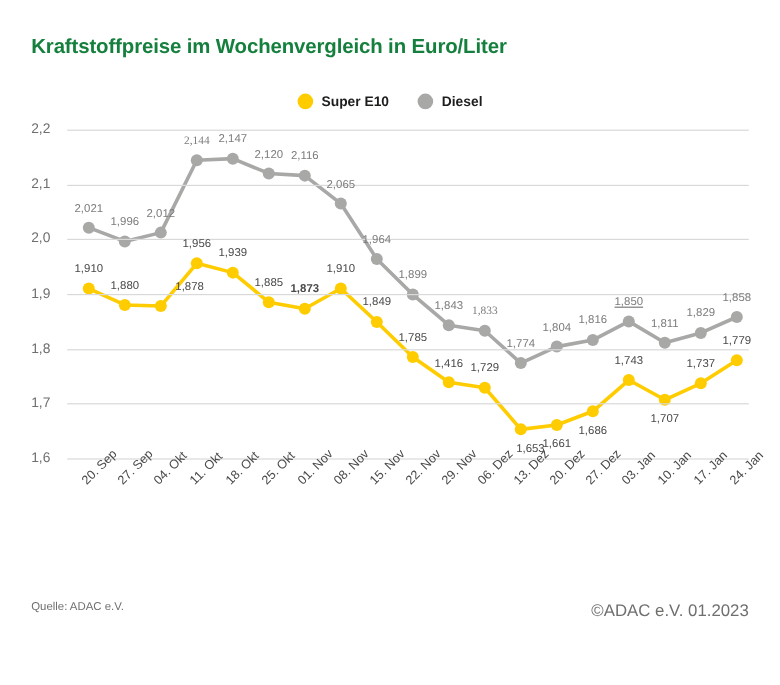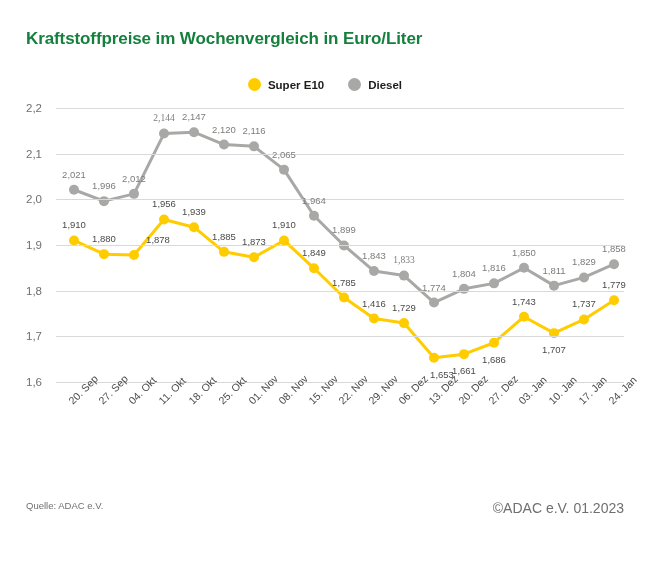--- a/index.html
+++ b/index.html
@@ -165,21 +165,21 @@
     <div class="grid-line" style="top: 53.6667px;"></div>
     <div class="y-label" style="top: 53.6667px;">2,1</div>
     <div class="grid-line" style="top: 8px;"></div>
     <div class="y-label" style="top: 8px;">2,2</div>
     <div class="pt-label e10" style="left: 48px; top: 124.433px;">1,910</div>
     <div class="pt-label e10" style="left: 78px; top: 138.133px;">1,880</div>
     <div class="pt-label e10" style="left: 108px; top: 139.047px; margin-left: 24px;">1,878</div>
     <div class="pt-label e10" style="left: 138px; top: 103.427px;">1,956</div>
     <div class="pt-label e10" style="left: 168px; top: 111.19px;">1,939</div>
     <div class="pt-label e10" style="left: 198px; top: 135.85px;">1,885</div>
-    <div class="pt-label e10" style="left: 228px; top: 141.33px;">1,873</div>
+    <div class="pt-label e10" style="left: 228px; top: 141.33px; font-weight: bold;">1,873</div>
     <div class="pt-label e10" style="left: 258px; top: 124.433px;">1,910</div>
     <div class="pt-label e10" style="left: 288px; top: 152.29px;">1,849</div>
     <div class="pt-label e10" style="left: 318px; top: 181.517px;">1,785</div>
     <div class="pt-label e10" style="left: 348px; top: 202.523px;">1,416</div>
     <div class="pt-label e10" style="left: 378px; top: 207.09px;">1,729</div>
     <div class="pt-label e10" style="left: 416px; top: 273.797px;">1,653</div>
     <div class="pt-label e10" style="left: 438px; top: 270.143px;">1,661</div>
     <div class="pt-label e10" style="left: 468px; top: 258.727px;">1,686</div>
     <div class="pt-label e10" style="left: 498px; top: 200.697px;">1,743</div>
     <div class="pt-label e10" style="left: 528px; top: 249.137px;">1,707</div>
@@ -193,21 +193,21 @@
     <div class="pt-label diesel" style="left: 198px; top: 28.5333px;">2,120</div>
     <div class="pt-label diesel" style="left: 228px; top: 30.36px;">2,116</div>
     <div class="pt-label diesel" style="left: 258px; top: 53.65px;">2,065</div>
     <div class="pt-label diesel" style="left: 288px; top: 99.7733px;">1,964</div>
     <div class="pt-label diesel" style="left: 318px; top: 129.457px;">1,899</div>
     <div class="pt-label diesel" style="left: 348px; top: 155.03px;">1,843</div>
     <div class="pt-label diesel" style="left: 378px; top: 159.597px; font-family: Liberation Serif, serif;">1,833</div>
     <div class="pt-label diesel" style="left: 408px; top: 186.54px;">1,774</div>
     <div class="pt-label diesel" style="left: 438px; top: 172.84px;">1,804</div>
     <div class="pt-label diesel" style="left: 468px; top: 167.36px;">1,816</div>
-    <div class="pt-label diesel" style="left: 498px; top: 151.833px;">1,850</div>
+    <div class="pt-label diesel" style="left: 498px; top: 151.833px; text-decoration: underline;">1,850</div>
     <div class="pt-label diesel" style="left: 528px; top: 169.643px;">1,811</div>
     <div class="pt-label diesel" style="left: 558px; top: 161.423px;">1,829</div>
     <div class="pt-label diesel" style="left: 588px; top: 148.18px;">1,858</div>
   </div>
 
 <div id="x-axis">
     <div class="x-label" style="left: 40px; top: 6px;">20. Sep</div>
     <div class="x-label" style="left: 70px; top: 6px;">27. Sep</div>
     <div class="x-label" style="left: 100px; top: 6px;">04. Okt</div>
     <div class="x-label" style="left: 130px; top: 6px;">11. Okt</div>

